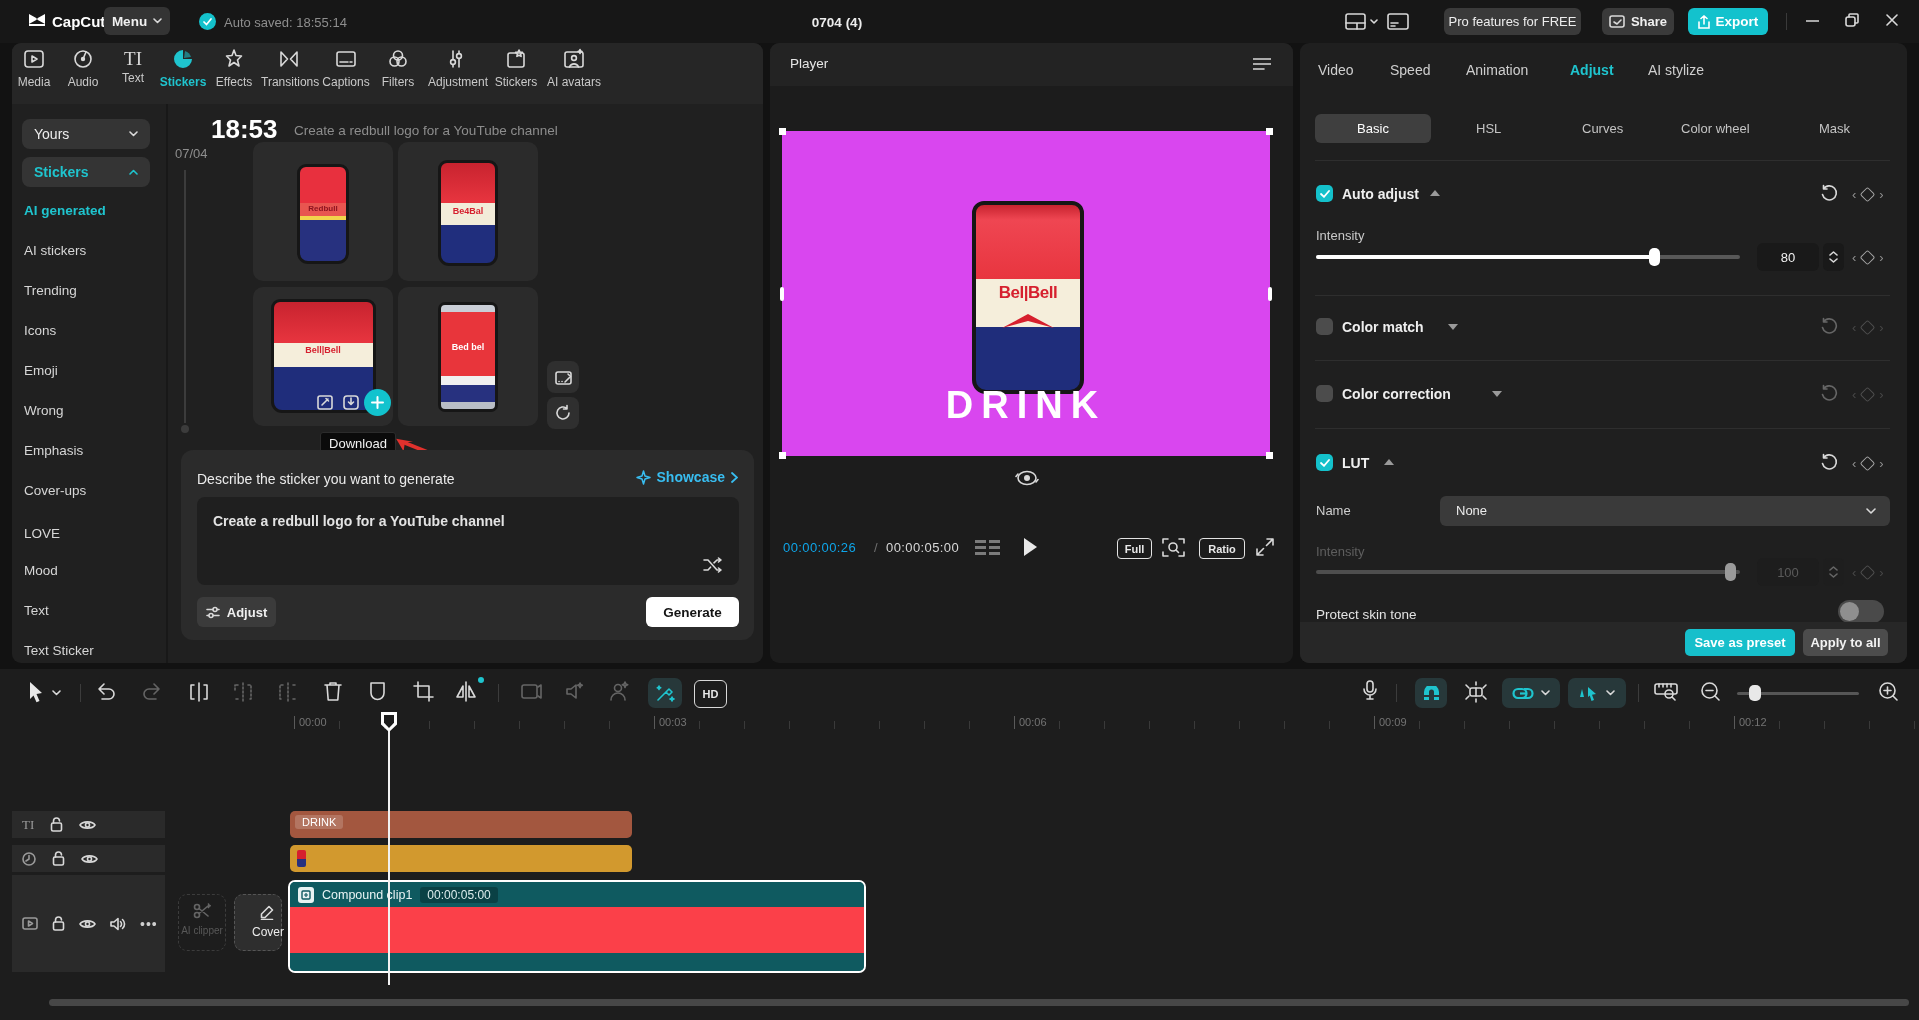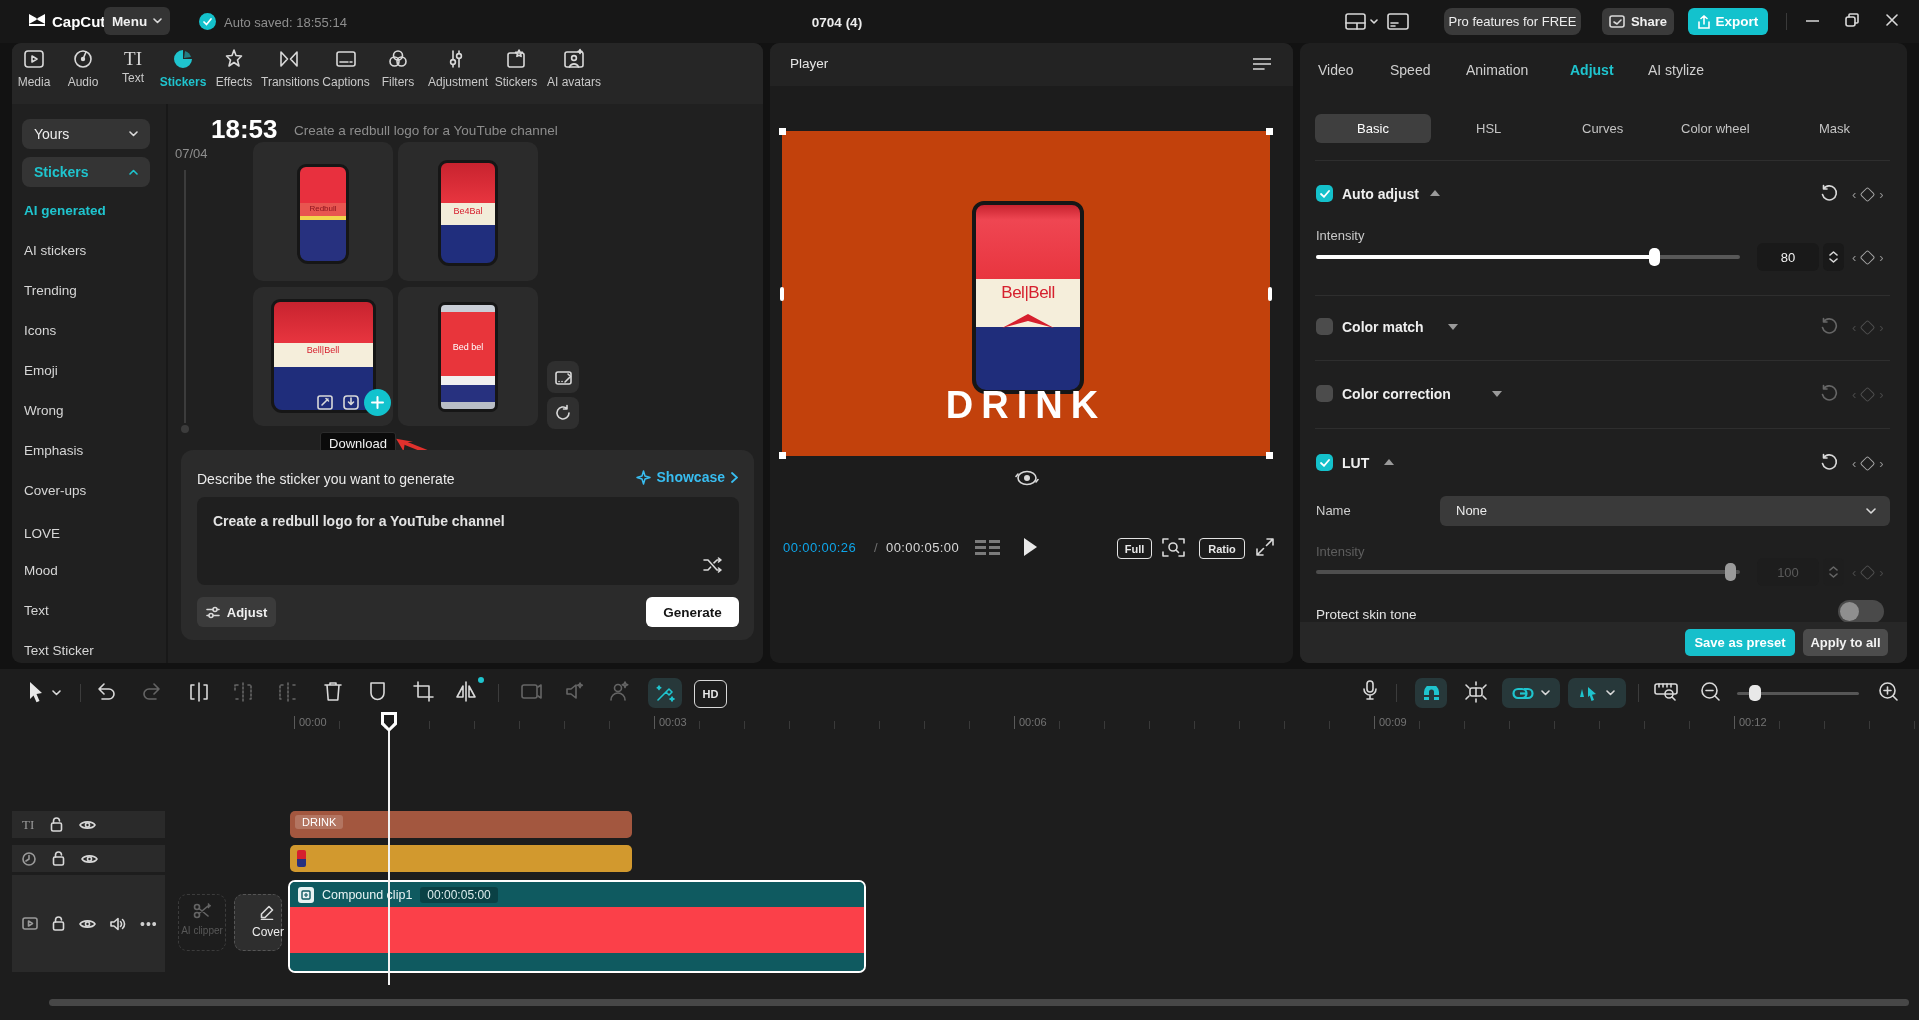--- a/index.html
+++ b/index.html
@@ -16,21 +16,21 @@
   .tri.up{border-bottom:6px solid #9a9a9a;}
   .tri.down{border-top:6px solid #9a9a9a;}
   .kf{display:flex;align-items:center;gap:6px;color:#8f8f8f;font-size:13px;}
   .kf .dia{width:9px;height:9px;border:1.4px solid #a5a5a5;transform:rotate(45deg);border-radius:2px;}
   .kf.dimmed{opacity:.35;}
   .cb{width:17px;height:17px;border-radius:5px;display:flex;align-items:center;justify-content:center;}
   .cb.on{background:#14c1cb;}
   .cb.off{background:#4c4c4c;}
   .divider{position:absolute;height:1px;background:#2e2e2e;}
   .can{position:relative;border:3px solid #161616;border-radius:9px 9px 11px 11px;overflow:hidden;}
-  .can .band-label{position:absolute;left:0;right:0;text-align:center;font-weight:400;}
+  .can .band-label{position:absolute;left:0;right:0;text-align:center;font-weight:700;}
   .boxed{border:1.3px solid #e3e3e3;border-radius:4px;color:#e8e8e8;font-size:11px;font-weight:700;
          display:flex;align-items:center;justify-content:center;}
   .tl-sep{position:absolute;width:1px;height:18px;background:#3c3c3c;top:684px;}
   .sideitem{position:absolute;left:24px;font-size:13.5px;color:#d6d6d6;cursor:default;}
   .tick-label{position:absolute;top:3px;color:#737373;font-size:11px;border-left:1px solid #5a5a5a;padding-left:4px;line-height:13px;}
 </style>
 </head>
 <body>
 
 <div class="app">
@@ -59,21 +59,21 @@
         <path d="M1 10 h19 M12 10 v6"></path>
       </svg>
     <svg class="ic abs" style="left:1370px;top:19px;" width="8" height="5" viewBox="0 0 8 5">
         <path d="M1 1 L4 4 L7 1"></path>
       </svg>
     <svg class="ic abs" style="left:1387px;top:13px;" width="22" height="17" viewBox="0 0 22 17">
         <rect x="1" y="1" width="20" height="15" rx="2"></rect>
         <path d="M4 10 h7 M4 13 h4"></path>
       </svg>
 
-    <div class="abs pill" style="left:1444px;top:8px;width:137px;height:27px;background:#3a3a3a;border-radius:8px;">
+    <div class="abs pill" style="left:1444px;top:8px;width:137px;height:27px;background:#3a3a3a;">
       <span style="font-size:13px;color:#ededed;">Pro features for FREE</span>
     </div>
     <div class="abs pill" style="left:1602px;top:8px;width:72px;height:27px;background:#3a3a3a;gap:6px;">
       <svg class="ic" width="16" height="13" viewBox="0 0 16 13">
           <rect x="1" y="1" width="14" height="11" rx="2"></rect>
           <path d="M5 7 l3 2 4-4"></path>
         </svg>
       <span style="font-size:13px;font-weight:600;color:#f0f0f0;">Share</span>
     </div>
     <div class="abs pill" style="left:1688px;top:8px;width:80px;height:27px;background:#13c2cd;gap:6px;">
@@ -296,21 +296,21 @@
   </div>
 
   <div class="panel" style="left:770px;top:43px;width:523px;height:620px;background:#1c1c1c;"></div>
   <div class="abs" style="left:770px;top:43px;width:523px;height:43px;background:#232323;border-radius:9px 9px 0 0;">
     <span style="position:absolute;left:20px;top:13px;font-size:13.5px;color:#e6e6e6;">Player</span>
     <svg class="ic" style="position:absolute;right:22px;top:15px;" width="18" height="12" viewBox="0 0 18 12">
         <path d="M0 1 h18 M0 6 h18 M0 11 h11"></path>
       </svg>
   </div>
 
-  <div class="abs" style="left:782px;top:131px;width:488px;height:325px;background:#c2410c;">
+  <div class="abs" style="left:782px;top:131px;width:488px;height:325px;background:#d946ef;">
     <div class="can" style="position:absolute;left:190px;top:70px;width:104px;height:185px;border-width:4px;border-radius:12px 12px 14px 14px;
       background:linear-gradient(180deg,#c8232f 0%,#ef4652 8%,#e8353f 40%,#f5eedb 40%,#f5eedb 66%,#1f2d7b 66%,#1f2d7b 100%);">
       <span class="band-label" style="top:42%;font-size:17px;color:#d6202e;letter-spacing:-0.5px;">Bel|Bell</span>
       <svg width="56" height="20" viewBox="0 0 56 20" style="position:absolute;left:50%;top:58%;transform:translateX(-50%);">
           <path d="M2 16 L28 2 L54 16 L28 9 Z" fill="#d6202e"></path>
         </svg>
     </div>
     <div style="position:absolute;left:0;right:0;top:253px;text-align:center;font-size:38px;font-weight:700;letter-spacing:8px;color:#fff;">DRINK</div>
 
     <div class="abs" style="left:-3px;top:-3px;width:7px;height:7px;background:#fff;"></div>

